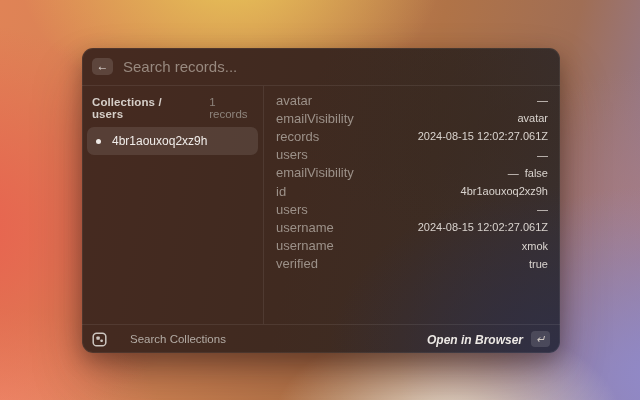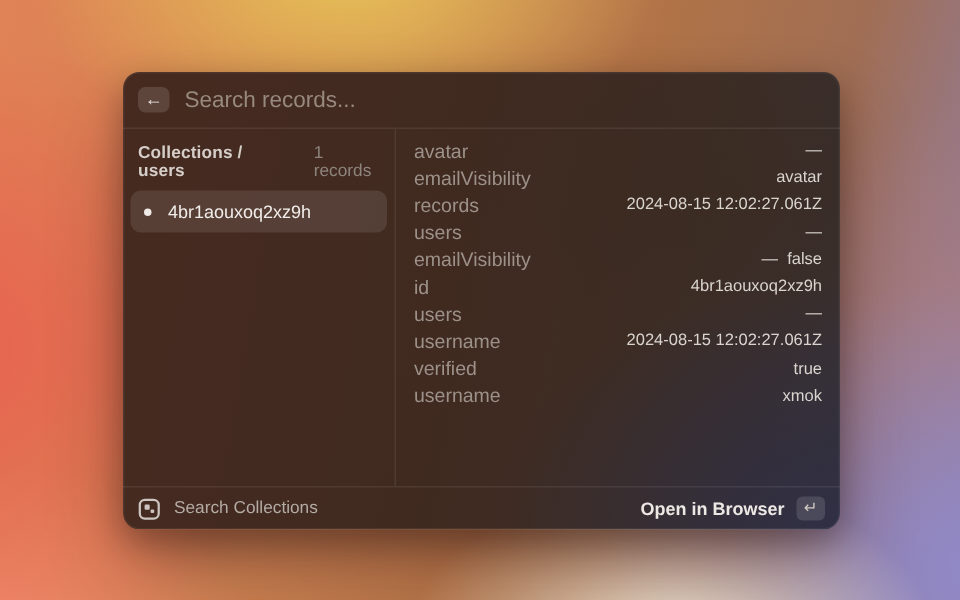--- a/index.html
+++ b/index.html
@@ -62,24 +62,24 @@
   .item-dot { width: 5px; height: 5px; border-radius: 50%; background: #efeae6; flex: none; }
   .item-label { font-size: 12px; color: #f1edea; }
 
   
   .detail { flex: 1; display: flex; flex-direction: column; padding: 5px 12px; }
   .meta-row { height: 18.2px; display: flex; align-items: center; justify-content: space-between; }
   .meta-label { font-size: 13px; color: #9c9189; }
   .meta-value { font-size: 11px; color: #dad4cf; text-align: right; white-space: pre; }
 
   
-  .footer { height: 28px; flex: none; display: flex; align-items: center; padding: 0 10px; gap: 9px; }
+  .footer { height: 28px; flex: none; display: flex; align-items: center; padding: 0 10px; gap: 23px; }
   .pb-icon { width: 15px; height: 15px; flex: none; display: block; }
   .footer-left-label { font-size: 11.5px; color: #b3aba4; flex: 1; }
-  .footer-action { display: flex; align-items: center; gap: 8px; cursor: pointer; }
+  .footer-action { display: flex; align-items: flex-end; gap: 8px; cursor: pointer; font-style: italic; }
   .footer-action-label { font-size: 12px; font-weight: 700; color: #ece8e4; }
   .keycap {
     min-width: 19px; height: 16px; border-radius: 4px; background: rgba(255,255,255,0.13);
     color: #cfc8c2; font-size: 11px; line-height: 16px; text-align: center; padding: 0 3px;
   }
 </style>
 </head>
 <body>
 
 <div class="scene">
@@ -134,26 +134,26 @@
         </div>
         <div class="meta-row">
           <span class="meta-label">users</span>
           <span class="meta-value">—</span>
         </div>
         <div class="meta-row">
           <span class="meta-label">username</span>
           <span class="meta-value">2024-08-15 12:02:27.061Z</span>
         </div>
         <div class="meta-row">
+          <span class="meta-label">username</span>
+          <span class="meta-value">xmok</span>
+        </div>
+        <div class="meta-row">
           <span class="meta-label">verified</span>
           <span class="meta-value">true</span>
-        </div>
-        <div class="meta-row">
-          <span class="meta-label">username</span>
-          <span class="meta-value">xmok</span>
         </div>
       </div>
     </div>
 
     <div class="divider-h"></div>
 
     <div class="footer">
       <svg class="pb-icon" viewBox="0 0 15 15">
         <rect x="1.2" y="1.2" width="12.6" height="12.6" rx="3.4" fill="none" stroke="#cdc6c0" stroke-width="1.5"></rect>
         <rect x="4.4" y="4.4" width="3.4" height="3.4" rx="0.8" fill="#cdc6c0"></rect>

